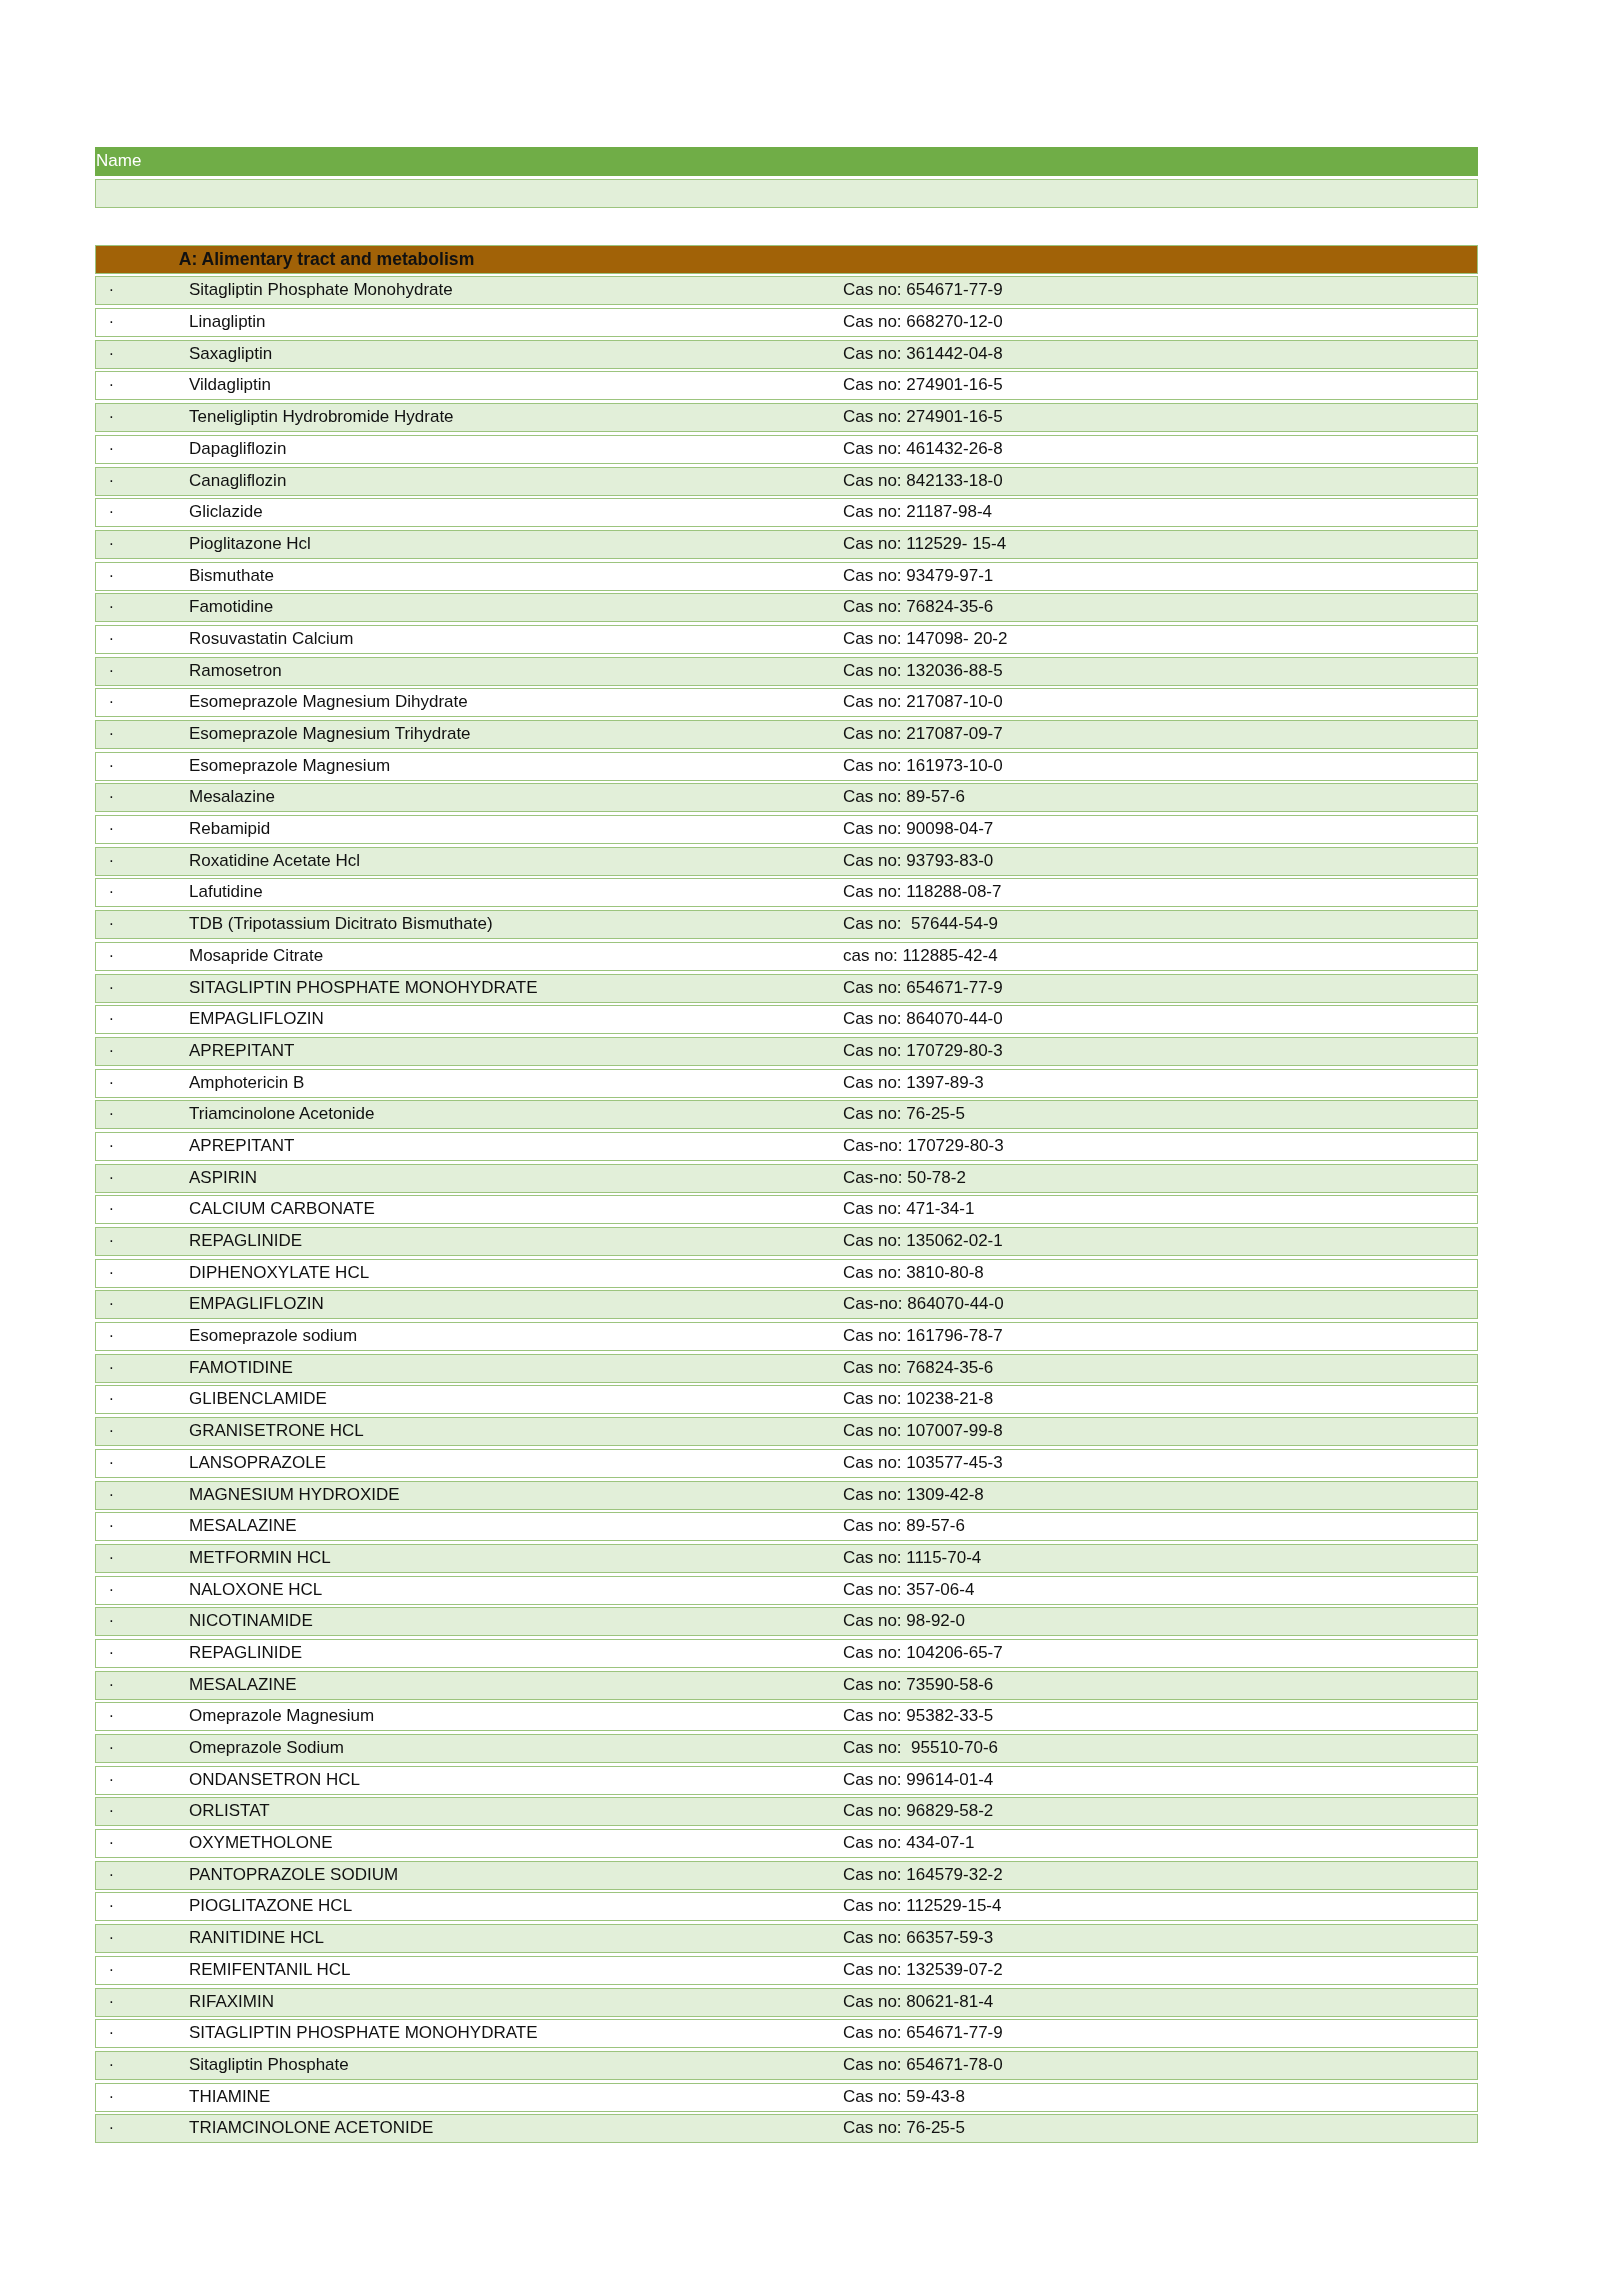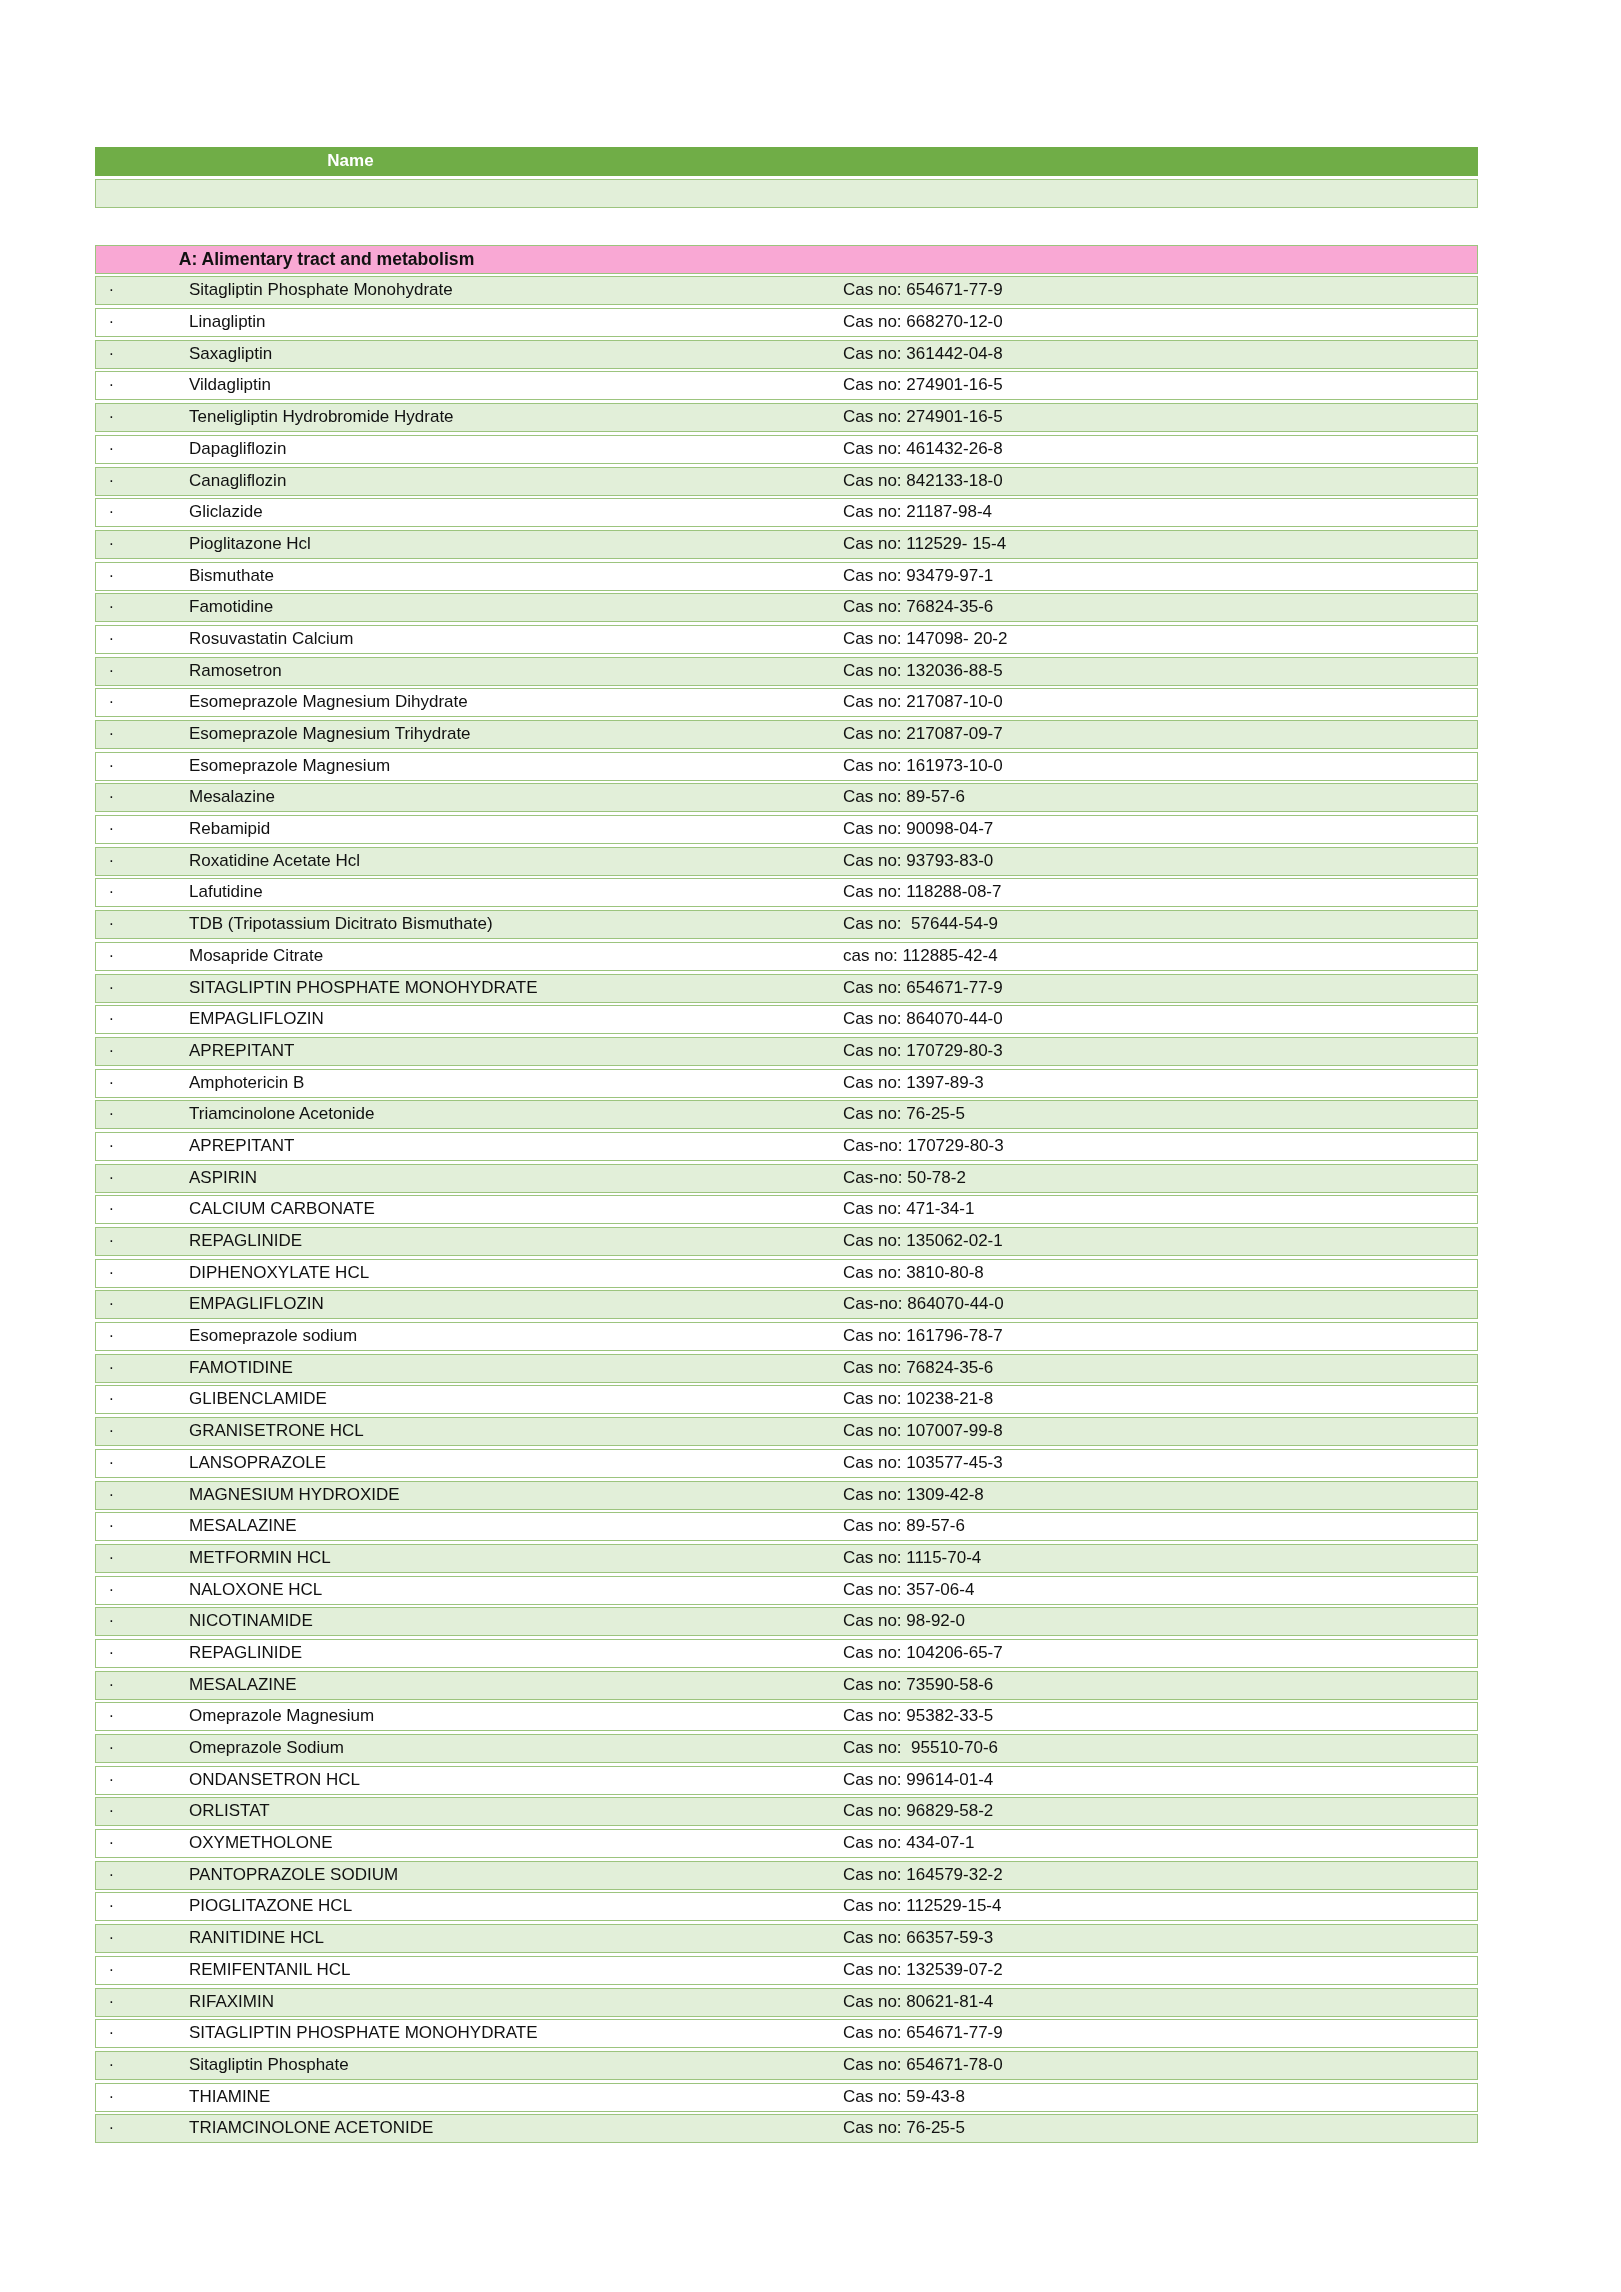--- a/index.html
+++ b/index.html
@@ -30,31 +30,30 @@
     margin-bottom:2.7px;
     background:#ffffff;
   }
   .thead{
     background:var(--header-green);
     border-color:var(--header-green);
   }
   .th{
     position:absolute; top:0; height:26.5px;
     line-height:26.5px;
-    font-weight:bold;
+    font-weight:normal;
     color:#ffffff;
     font-size:17px;
-    text-align:center;
+    text-align:left;
     white-space:pre;
-    padding-left:24px;
   }
   .name-th{ left:0; width:461px; }
   .cas-th{ left:738px; width:645px; }
   .spacer-row{ background:var(--row-green); }
-  .section-row{ background:#f9a8d4;margin-top:37px; }
+  .section-row{ background:#a16207;margin-top:37px; }
   .section-text{
     position:absolute; left:0; width:461px; top:0;
     text-align:center;
     font-weight:bold;
     font-size:17.6px;
     line-height:26.5px;
     white-space:pre;
   }
   .data-row.tint{ background:var(--row-green); }
   .data-row.plain{ background:#ffffff; }

